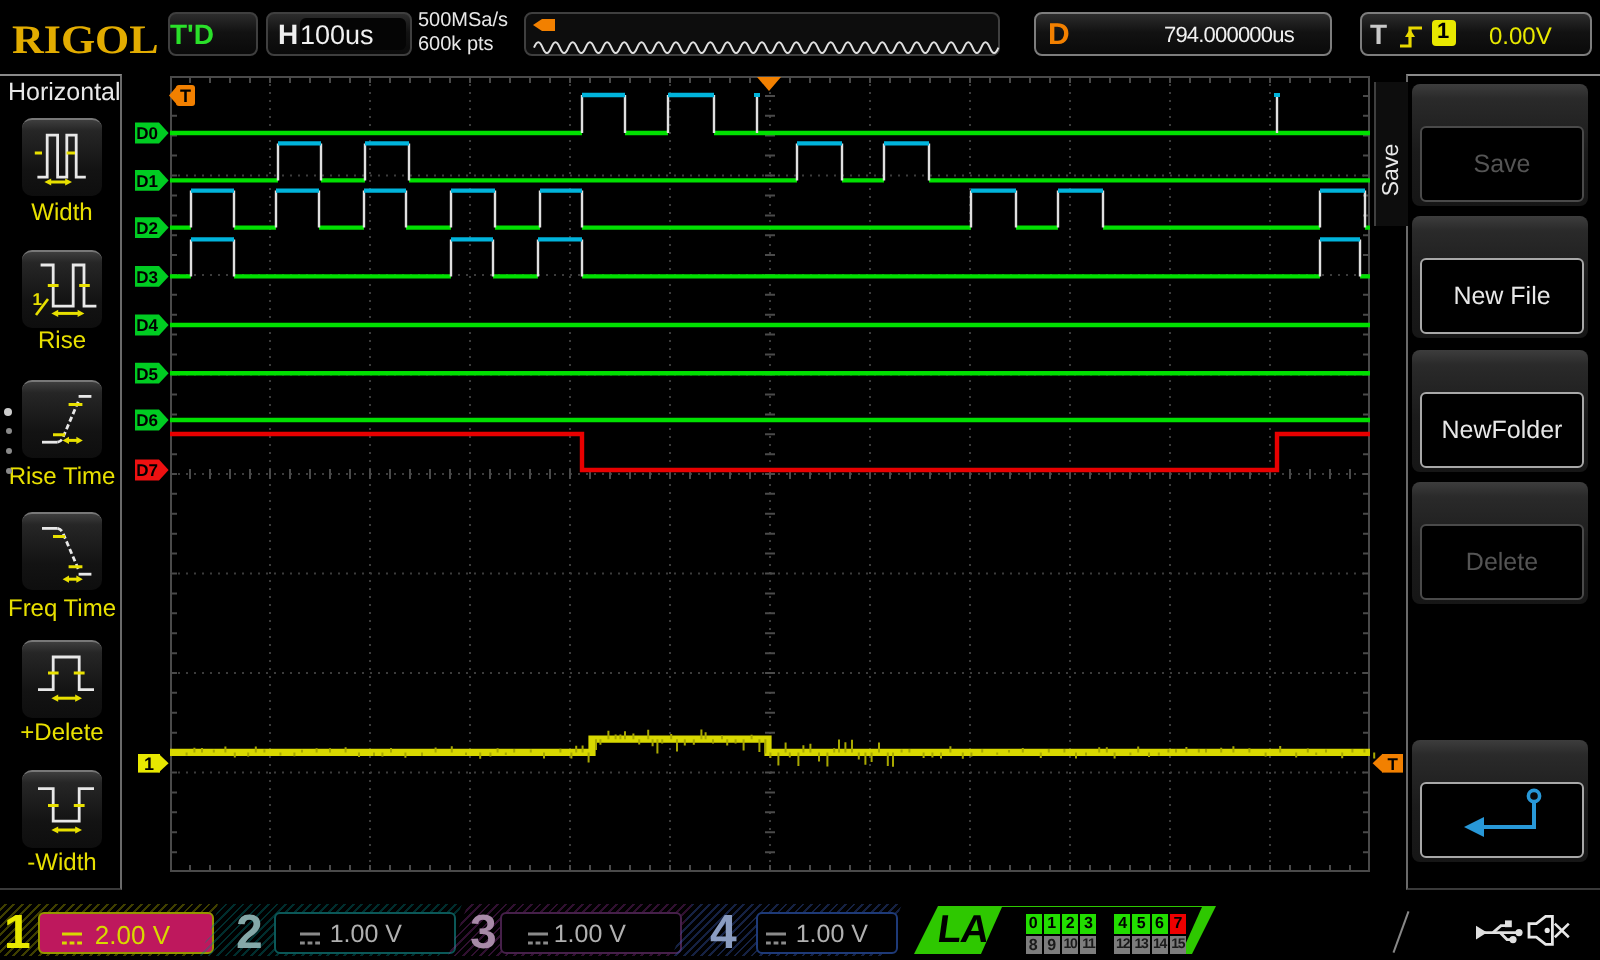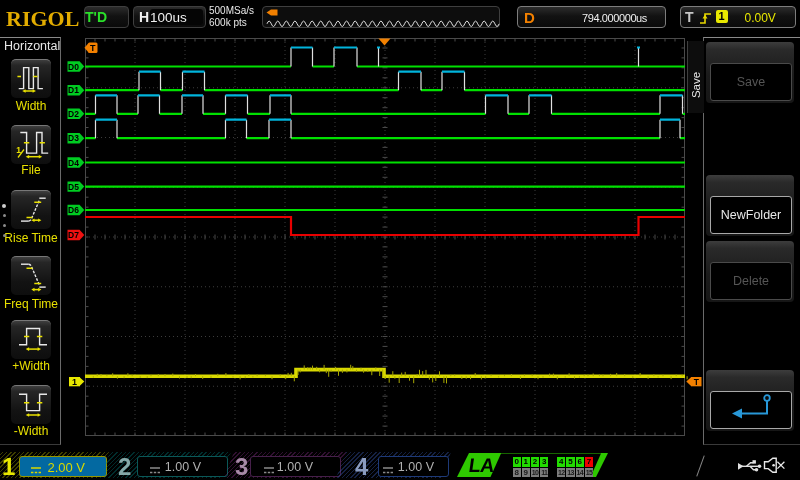--- a/index.html
+++ b/index.html
@@ -147,21 +147,21 @@
       <svg width="40" height="39" viewBox="0 0 40 39">
         <path d="M9.3,6.5 h6.3 v20.6 h10 v-20.6 h5.4 v20.6 h6.2" stroke="#e8e8e8" stroke-width="1.4" fill="none"></path>
         <path d="M12.9,16.8 h5.4 M28.6,16.8 h5.3" stroke="#e8e000" stroke-width="1.5" fill="none"></path>
         <path d="M17.1,30.7 h11.7" stroke="#e8e000" stroke-width="1.5" fill="none"></path>
         <path d="M18.1,28.9 l-3.4,1.8 l3.4,1.8 z" fill="#e8e000"></path>
         <path d="M27.8,28.9 l3.4,1.8 l-3.4,1.8 z" fill="#e8e000"></path>
         <text x="5.2" y="26.5" font-size="8.5" font-weight="bold" fill="#e8e000" font-family="Liberation Sans, sans-serif">1</text>
         <path d="M7,31.5 l6,-8" stroke="#e8e000" stroke-width="1.3" fill="none"></path>
       </svg>
     </div>
-    <div class="mlab" style="top:162px">File</div>
+    <div class="mlab" style="top:162px">Rise</div>
 <div class="mbtn" style="top:189px">
       <svg width="40" height="39" viewBox="0 0 40 39">
         <path d="M10,30.1 h7.8" stroke="#e8e8e8" stroke-width="1.4" fill="none"></path>
         <path d="M17.8,30.1 q1.8,-0.4 2.6,-2.2 l7.9,-18.5" stroke="#e8e8e8" stroke-width="1.4" fill="none" stroke-dasharray="2.6 1.5"></path>
         <path d="M28.3,7.2 h6.4" stroke="#e8e8e8" stroke-width="1.4" fill="none"></path>
         <path d="M15.5,26.4 h6 M23.3,11.3 h6.9" stroke="#e8e000" stroke-width="1.5" fill="none"></path>
         <path d="M22.5,29.2 h5.7" stroke="#e8e000" stroke-width="1.5" fill="none"></path>
         <path d="M23.5,27.4 l-3.2,1.8 l3.2,1.8 z" fill="#e8e000"></path>
         <path d="M27.2,27.4 l3.2,1.8 l-3.2,1.8 z" fill="#e8e000"></path>
       </svg>
@@ -181,21 +181,21 @@
     <div class="mlab" style="top:295.5px">Freq Time</div>
 <div class="mbtn" style="top:318.5px">
       <svg width="40" height="39" viewBox="0 0 40 39">
         <path d="M8,23.8 h7.6 v-16.3 h13 v16.3 h7.4" stroke="#e8e8e8" stroke-width="1.4" fill="none"></path>
         <path d="M13,15.5 h5.3 M25.9,15.5 h5.4" stroke="#e8e000" stroke-width="1.5" fill="none"></path>
         <path d="M17.1,28.1 h10.5" stroke="#e8e000" stroke-width="1.5" fill="none"></path>
         <path d="M18.1,26.3 l-3.4,1.8 l3.4,1.8 z" fill="#e8e000"></path>
         <path d="M26.6,26.3 l3.4,1.8 l-3.4,1.8 z" fill="#e8e000"></path>
       </svg>
     </div>
-    <div class="mlab" style="top:357.5px">+Width</div>
+    <div class="mlab" style="top:357.5px">+Delete</div>
 <div class="mbtn" style="top:383.5px">
       <svg width="40" height="39" viewBox="0 0 40 39">
         <path d="M8,8.3 h7.6 v16.3 h13 v-16.3 h7.4" stroke="#e8e8e8" stroke-width="1.4" fill="none"></path>
         <path d="M13,16.8 h5.3 M25.9,16.8 h5.4" stroke="#e8e000" stroke-width="1.5" fill="none"></path>
         <path d="M17.1,29 h10.5" stroke="#e8e000" stroke-width="1.5" fill="none"></path>
         <path d="M18.1,27.2 l-3.4,1.8 l3.4,1.8 z" fill="#e8e000"></path>
         <path d="M26.6,27.2 l3.4,1.8 l-3.4,1.8 z" fill="#e8e000"></path>
       </svg>
     </div>
     <div class="mlab" style="top:423px">-Width</div>
@@ -204,41 +204,44 @@
 <div style="position:absolute;left:2.6px;top:186.0px;width:3.2px;height:3.2px;border-radius:50%;background:#8a8a8a"></div>
 <div style="position:absolute;left:2.6px;top:195.8px;width:3.2px;height:3.2px;border-radius:50%;background:#8a8a8a"></div>
 </div>
 <div id="rmenu">
 <div id="savetab">
       <span>Save</span>
     </div>
 <div class="rtile" style="top:4px">
       <div class="rin rdis">Save</div>
     </div>
+<div class="rtile" style="top:70.4px">
+      <div class="rin">New File</div>
+    </div>
 <div class="rtile" style="top:203.2px">
       <div class="rin rdis">Delete</div>
     </div>
 <div class="rtile" style="top:136.8px">
       <div class="rin">NewFolder</div>
     </div>
 <div class="rtile" style="top:332px">
       <div class="rin" style="position:relative">
         <svg width="82" height="38" viewBox="0 0 82 38" style="position:absolute;left:0;top:0">
           <path d="M30,21.5 H56 V8.5" stroke="#2898d8" stroke-width="2" fill="none"></path>
           <path d="M31,16.5 l-10,5 l10,5 z" fill="#2898d8"></path>
           <circle cx="56" cy="6" r="2.8" stroke="#2898d8" stroke-width="1.8" fill="#0a0a0a"></circle>
         </svg>
       </div>
     </div>
 </div>
 
 <div id="botbar">
 <div style="position:absolute;left:0;top:0;width:800px;height:30px;clip-path:polygon(0px 2px,109px 2px,99px 28px,-10px 28px);background:repeating-linear-gradient(135deg, rgba(150,150,0,0.42) 0px, rgba(150,150,0,0.42) 1px, transparent 1px, transparent 3px);"></div>
 <div style="position:absolute;left:2px;top:4px;font-size:24px;font-weight:bold;color:#e8e800;line-height:25px">1</div>
-<div style="position:absolute;left:19px;top:6px;width:88px;height:20.5px;background:#0369a1;border:1.5px solid #969600;border-radius:3px">
+<div style="position:absolute;left:19px;top:6px;width:88px;height:20.5px;background:#be185d;border:1.5px solid #969600;border-radius:3px">
 <span style="position:absolute;left:10px;top:4px"><svg width="12" height="10" viewBox="0 0 12 10">
           <path d="M1,3 h10 M1,7.5 h2.4 M4.8,7.5 h2.4 M8.6,7.5 h2.4" stroke="#d8d800" stroke-width="1.5"></path>
         </svg></span>
 <span style="position:absolute;right:21px;top:2.5px;font-size:13px;color:#d8d800">2.00 V</span>
     </div>
 <div style="position:absolute;left:0;top:0;width:800px;height:30px;clip-path:polygon(110px 2px,231px 2px,221px 28px,100px 28px);background:repeating-linear-gradient(135deg, rgba(0,130,130,0.35) 0px, rgba(0,130,130,0.35) 1px, transparent 1px, transparent 3px);"></div>
 <div style="position:absolute;left:118px;top:4px;font-size:24px;font-weight:bold;color:#85a8a8;line-height:25px">2</div>
 <div style="position:absolute;left:137px;top:6px;width:91px;height:20.5px;background:#000;border:1.2px solid #0b5858;border-radius:3px">
 <span style="position:absolute;left:11px;top:4px"><svg width="12" height="10" viewBox="0 0 12 10">
           <path d="M1,3 h10 M1,7.5 h2.4 M4.8,7.5 h2.4 M8.6,7.5 h2.4" stroke="#8a8a8a" stroke-width="1.5"></path>

